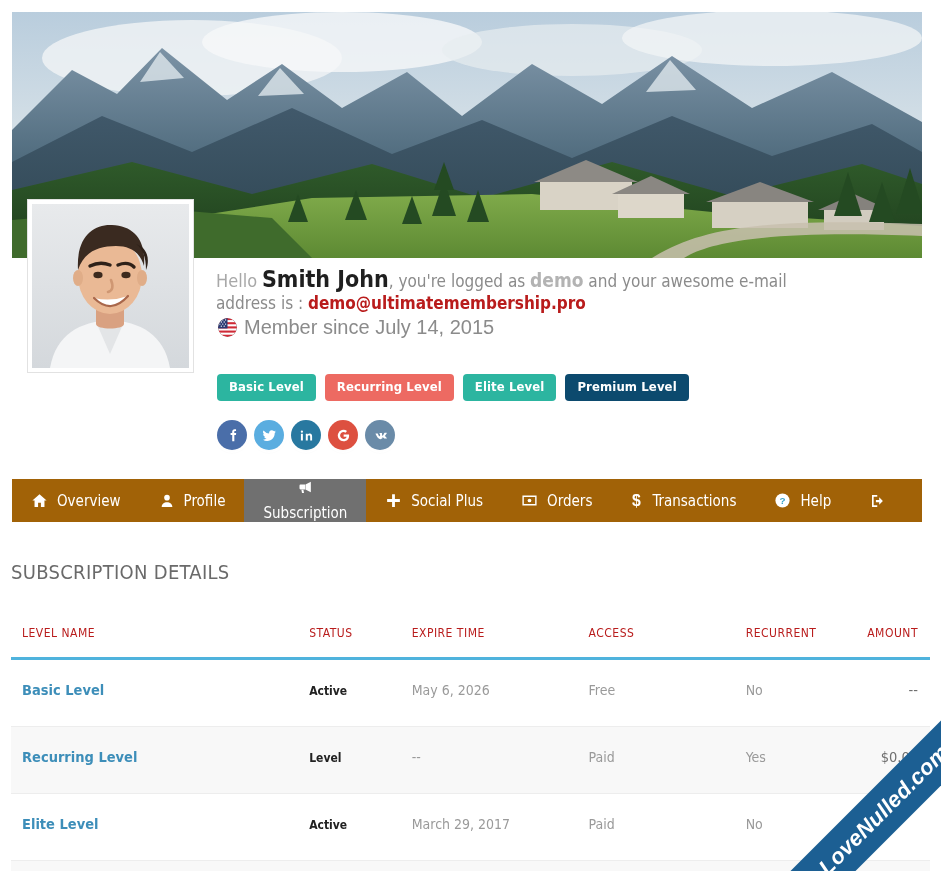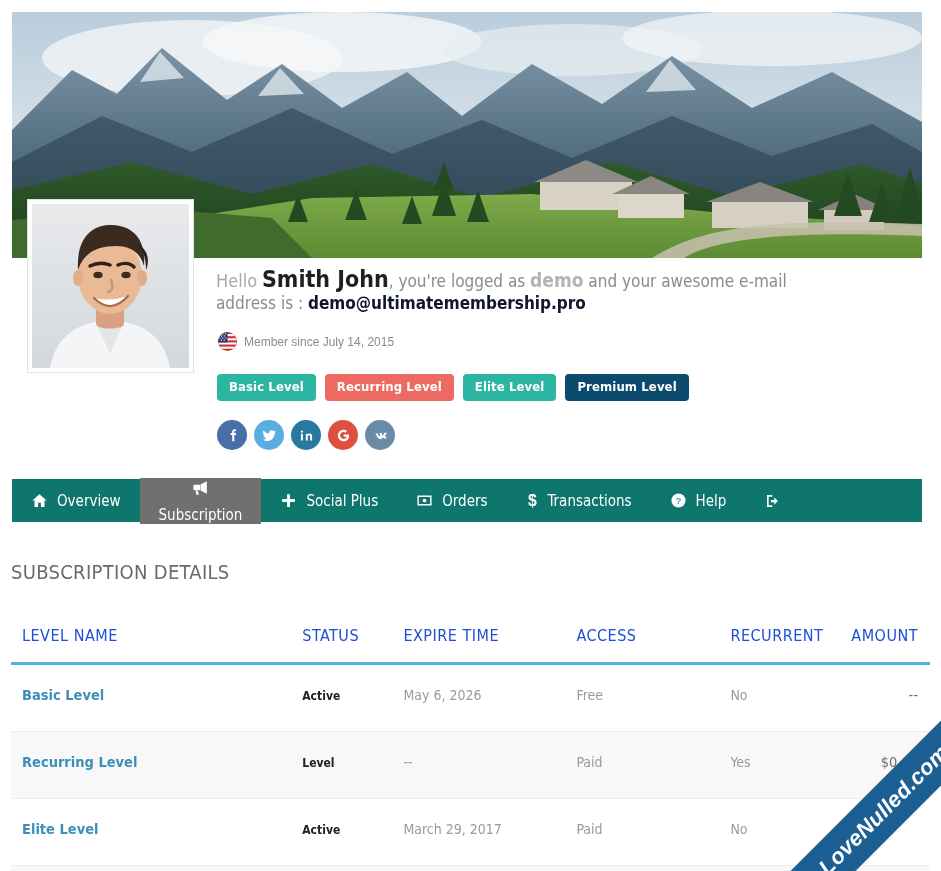--- a/index.html
+++ b/index.html
@@ -27,25 +27,25 @@
 
   
   .greet {
     position: absolute; left: 216px; top: 268px; width: 600px;
     font-size: 17px; line-height: 22px; color: #8b8b8b;
     font-family: "DejaVu Sans Condensed", "Liberation Sans", sans-serif;
   }
   .greet .hello { color: #a8a8a8; font-size: 18px; }
   .greet .name { color: #1f1f1f; font-weight: bold; font-size: 23px; }
   .greet .uname { color: #b3b3b3; font-weight: bold; font-size: 19px; }
-  .greet .mail { color: #0f172a; font-weight: bold; font-size: 17px; }
+  .greet .mail { color: #b91c1c; font-weight: bold; font-size: 17px; }
 
   .member-line {
-    position: absolute; left: 218px; top: 332px;
-    font-size: 12px; color: #8b8b8b; display: flex; align-items: center; gap: 7px;
+    position: absolute; left: 218px; top: 316px;
+    font-size: 20px; color: #8b8b8b; display: flex; align-items: center; gap: 7px;
   }
   .flag { width: 19px; height: 19px; border-radius: 50%; display:block; }
 
   
   .badges { position: absolute; left: 217px; top: 374px; display: flex; gap: 9px; }
   .badge {
     border-radius: 4px; color: #fff; font-size: 13px; font-weight: bold;
     padding: 7px 12px 8px; line-height: 12px; white-space: nowrap;
     font-family: "DejaVu Sans Condensed", "Liberation Sans", sans-serif;
     letter-spacing: .1px;
@@ -73,21 +73,21 @@
   
   .sec-title {
     position: absolute; left: 11px; top: 560px;
     font-size: 20px; color: #6a6a6a; letter-spacing: .3px;
     font-family: "DejaVu Sans Condensed", "Liberation Sans", sans-serif;
   }
 
   
   .tbl { position: absolute; left: 11px; top: 626px; width: 919px; border-collapse: collapse; }
   .tbl th {
-    text-align: left; font-size: 16px; color: #1d4ed8; font-weight: normal;
+    text-align: left; font-size: 12px; color: #b91c1c; font-weight: normal;
     letter-spacing: .5px; padding: 0 0 17px 0; vertical-align: bottom;
     font-family: "DejaVu Sans Condensed", "Liberation Sans", sans-serif;
   }
   .tbl thead tr { border-bottom: 3px solid #4fb3dd; }
   .tbl td {
     padding: 22px 0 28px 0; font-size: 14px; color: #9a9a9a; vertical-align: top;
     border-bottom: 1px solid #ededed;
     font-family: "DejaVu Sans Condensed", "Liberation Sans", sans-serif;
   }
   .tbl tbody tr.alt td { background: #f8f8f8; }
@@ -292,26 +292,33 @@
         <path d="M12.2 10.6v3h4.2c-.2 1.1-1.3 3.2-4.2 3.2A4.8 4.8 0 1 1 14.7 8l2.3-2.2A8 8 0 1 0 12.2 20c4.6 0 7.7-3.2 7.7-7.8 0-.5 0-.9-.1-1.6h-7.6z"></path>
       </svg>
   </a>
   <a class="soc" style="background: rgb(106, 139, 168);">
     <svg viewBox="0 0 24 24">
         <path d="M12.8 16.6h1.1s.3 0 .5-.2c.2-.2.2-.5.2-.5s0-1.2.6-1.4c.5-.2 1.2 1.1 2 1.6.6.4 1 .3 1 .3l2.1 0s1.1-.1.6-1c-.1-.1-.4-.7-1.6-1.8-1.3-1.2-1.1-1 .4-3 .9-1.2 1.3-1.9 1.2-2.2-.1-.3-.8-.2-.8-.2l-2.3 0s-.2 0-.3.1c-.1.1-.2.2-.2.2s-.4 1.1-1 2c-1.1 1.9-1.6 2-1.8 1.9-.4-.3-.3-1-.3-1.5 0-1.6.2-2.3-.5-2.5-.2-.1-.4-.1-1.1-.1-.9 0-1.6 0-2 .2-.3.1-.5.4-.3.5.2 0 .6.1.8.4.3.4.3 1.2.3 1.2s.2 2.2-.4 2.5c-.4.2-1-.2-2-1.9-.5-.9-.9-1.9-.9-1.9s-.1-.2-.2-.2c-.1-.1-.3-.1-.3-.1l-2.2 0s-.3 0-.4.2c-.1.1 0 .4 0 .4s1.7 4 3.7 6c1.8 1.8 3.8 1.7 3.8 1.7z"></path>
       </svg>
   </a>
 </div>
 
-<nav class="nav" style="background: #0f766e; align-items: center;">
+<nav class="nav" style="background: #a16207;">
   <div class="nav-item">
     <svg width="17" height="17" viewBox="0 0 24 24">
         <path d="M12 3 2 12h3v9h5v-6h4v6h5v-9h3L12 3z"></path>
       </svg>
     <span>Overview</span>
+  </div>
+  <div class="nav-item">
+    <svg width="16" height="16" viewBox="0 0 24 24">
+        <circle cx="12" cy="7" r="4.2"></circle>
+        <path d="M4 21c0-4.4 3.6-7 8-7s8 2.6 8 7z"></path>
+      </svg>
+    <span>Profile</span>
   </div>
   <div class="nav-item active" style="background: rgb(112, 112, 112);">
     <svg width="19" height="19" viewBox="0 0 24 24">
         <path d="M20 4v16l-8-4.2V8.2L20 4z"></path>
         <path d="M4.5 8.4h7v7.2h-7A1.5 1.5 0 0 1 3 14V10a1.5 1.5 0 0 1 1.5-1.6z"></path>
         <path d="M5.8 16h3l1 5h-3z"></path>
       </svg>
     <span>Subscription</span>
   </div>
   <div class="nav-item">

